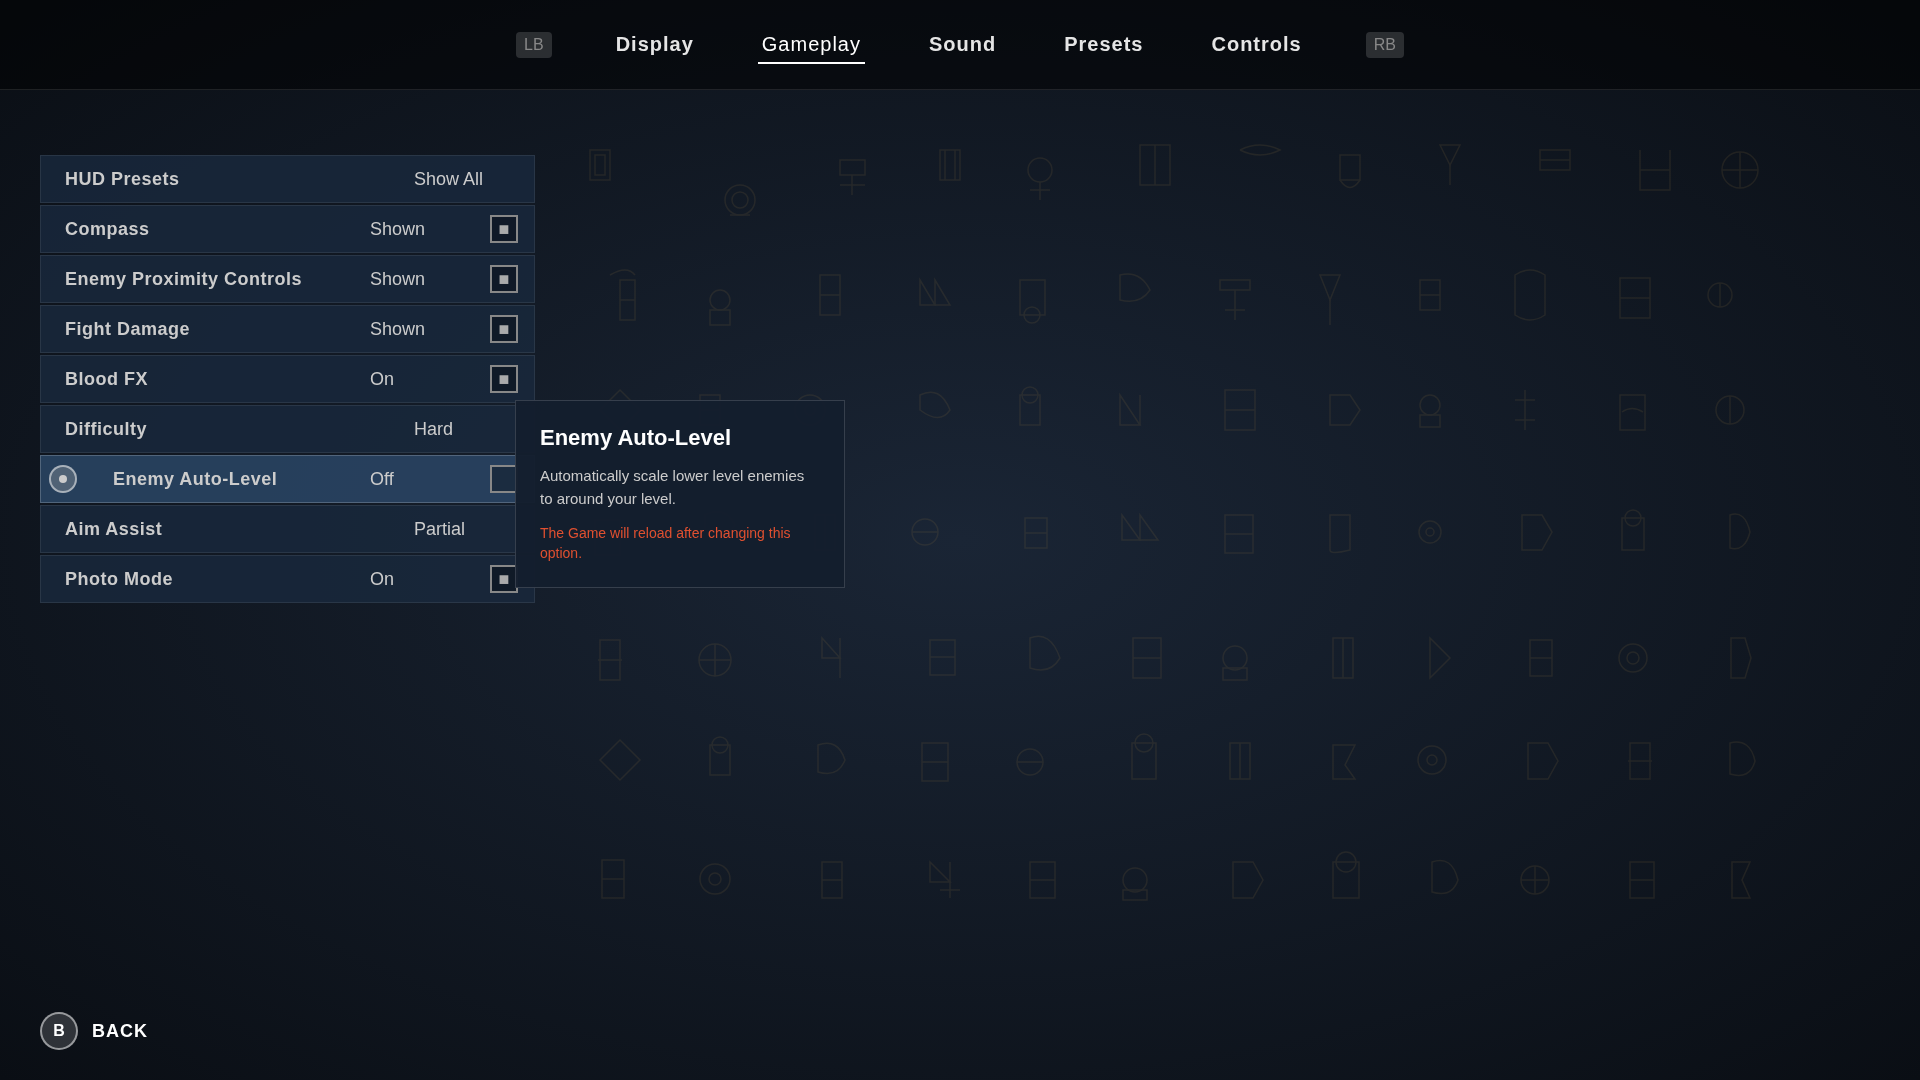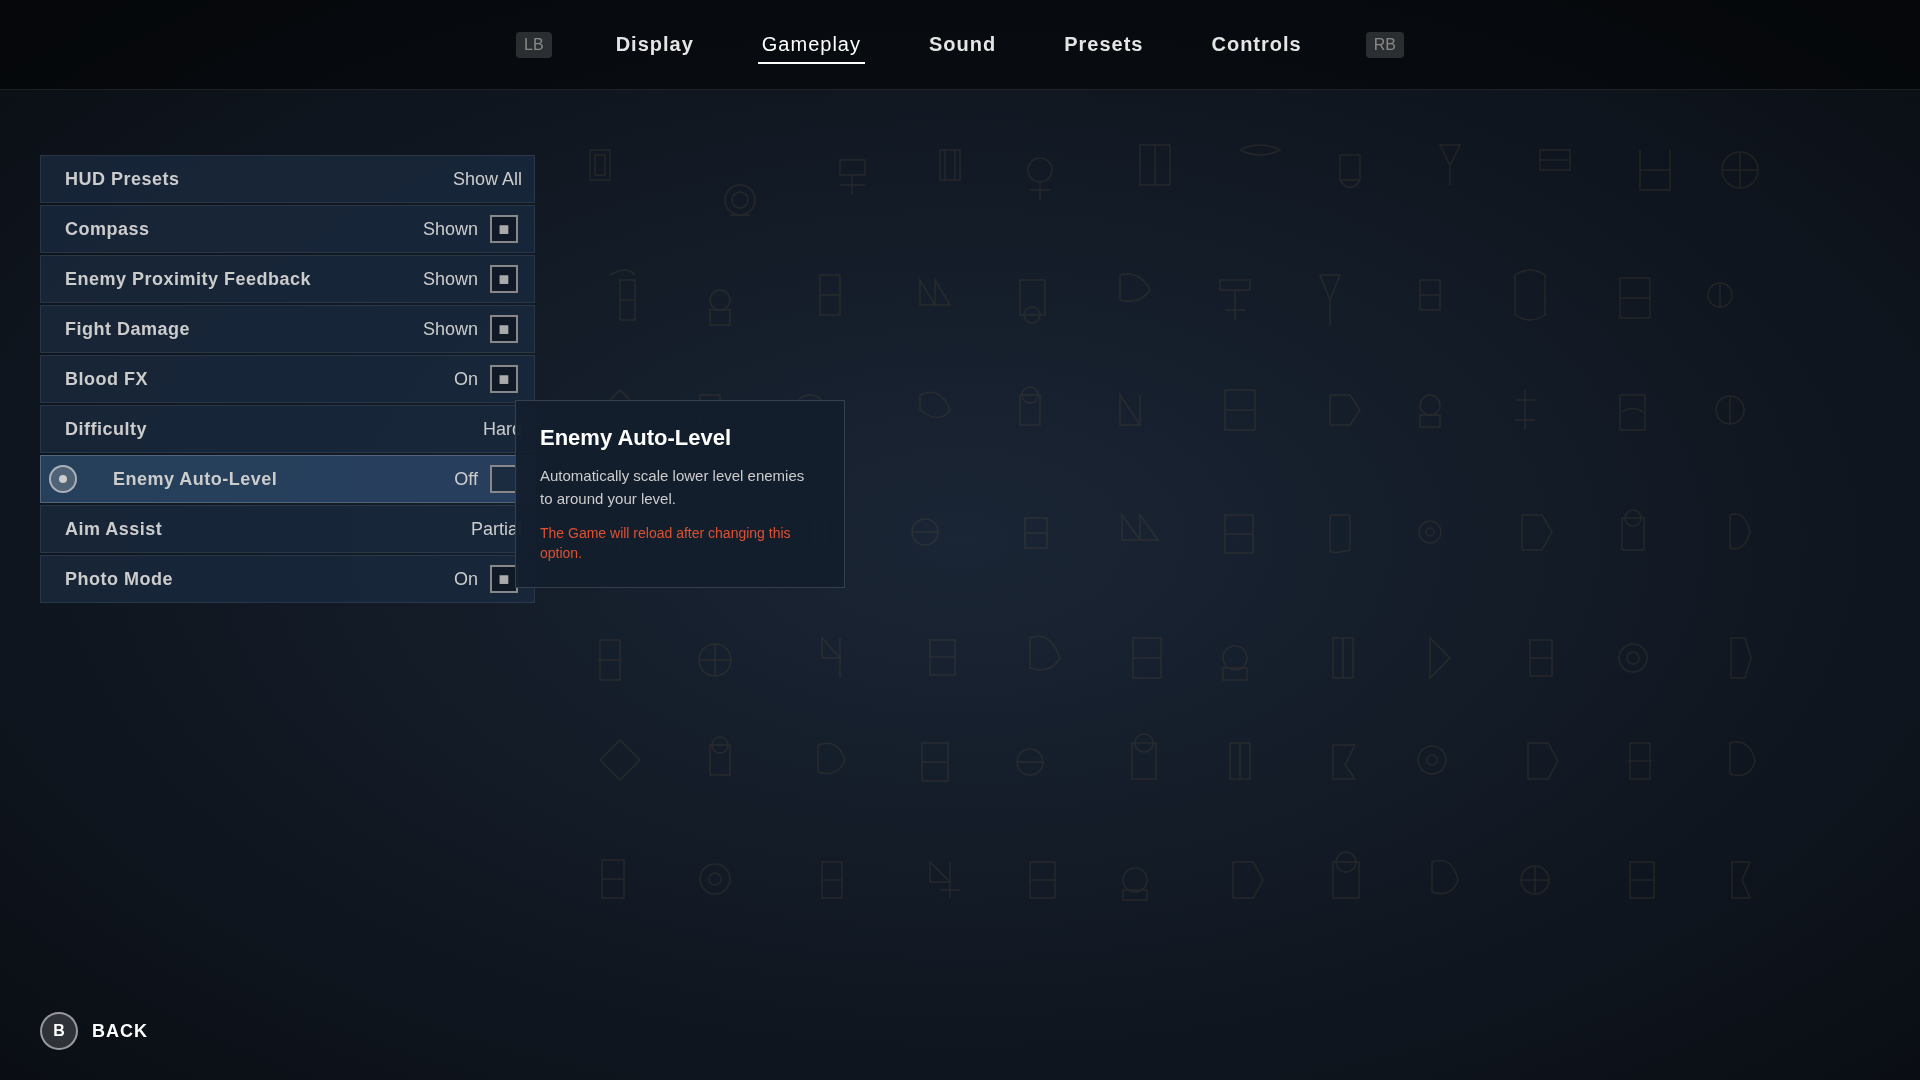--- a/index.html
+++ b/index.html
@@ -96,21 +96,21 @@
       padding-left: 24px;
       letter-spacing: 0.5px;
     }
 
     .row-value {
       color: #ccc;
       font-size: 18px;
       font-weight: 400;
       padding-right: 12px;
       min-width: 120px;
-      text-align: right;
+      text-align: left;
     }
 
     .row-checkbox {
       width: 28px;
       height: 28px;
       border: 2px solid #888;
       margin-right: 16px;
       display: flex;
       align-items: center;
       justify-content: center;
@@ -415,21 +415,21 @@
     <span class="row-value">Show All</span>
   </div>
 
   <div class="settings-row">
     <span class="row-label">Compass</span>
     <span class="row-value">Shown</span>
     <div class="row-checkbox checked"></div>
   </div>
 
   <div class="settings-row">
-    <span class="row-label">Enemy Proximity Feedback</span>
+    <span class="row-label">Enemy Proximity Controls</span>
     <span class="row-value">Shown</span>
     <div class="row-checkbox checked"></div>
   </div>
 
   <div class="settings-row">
     <span class="row-label">Fight Damage</span>
     <span class="row-value">Shown</span>
     <div class="row-checkbox checked"></div>
   </div>
 

